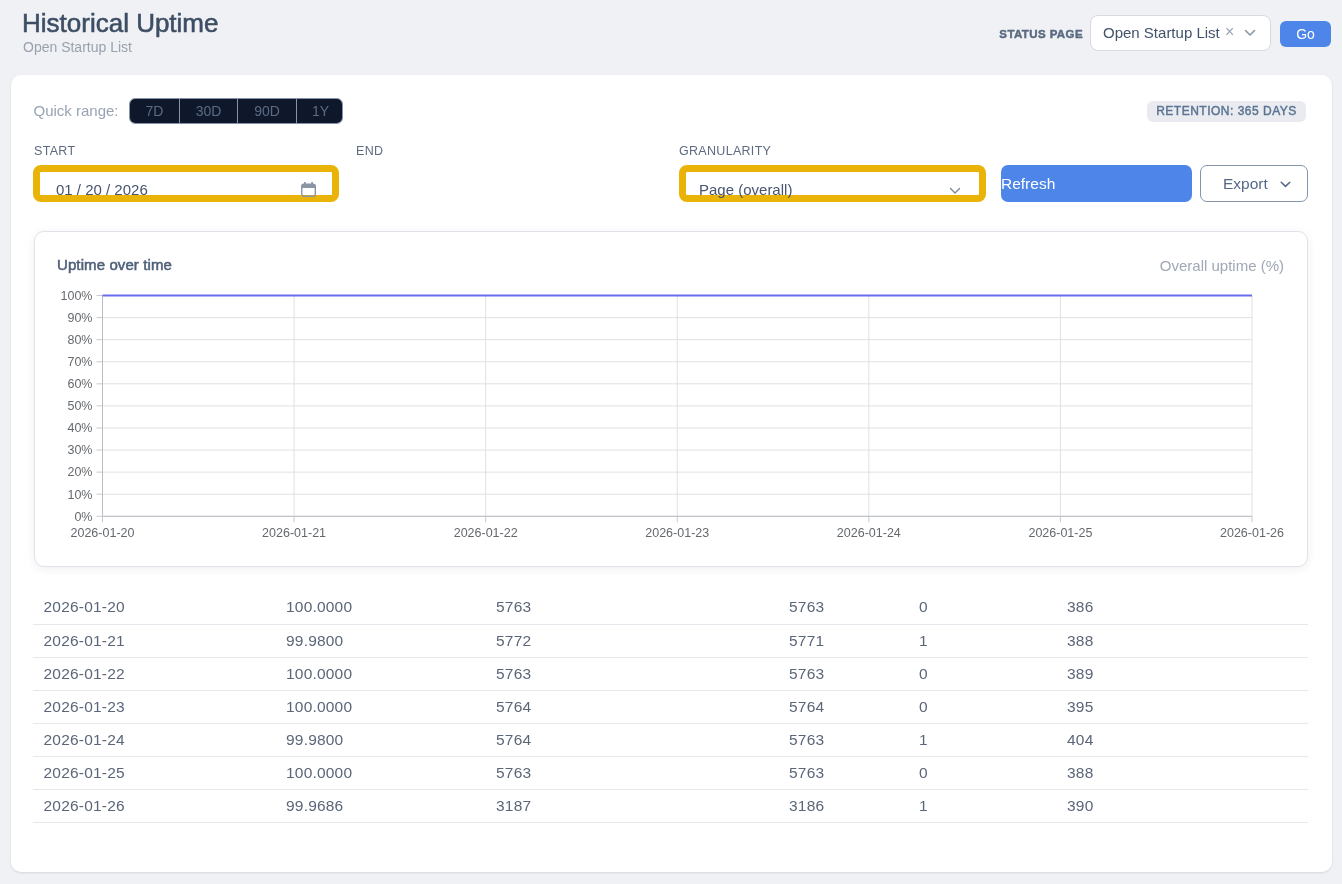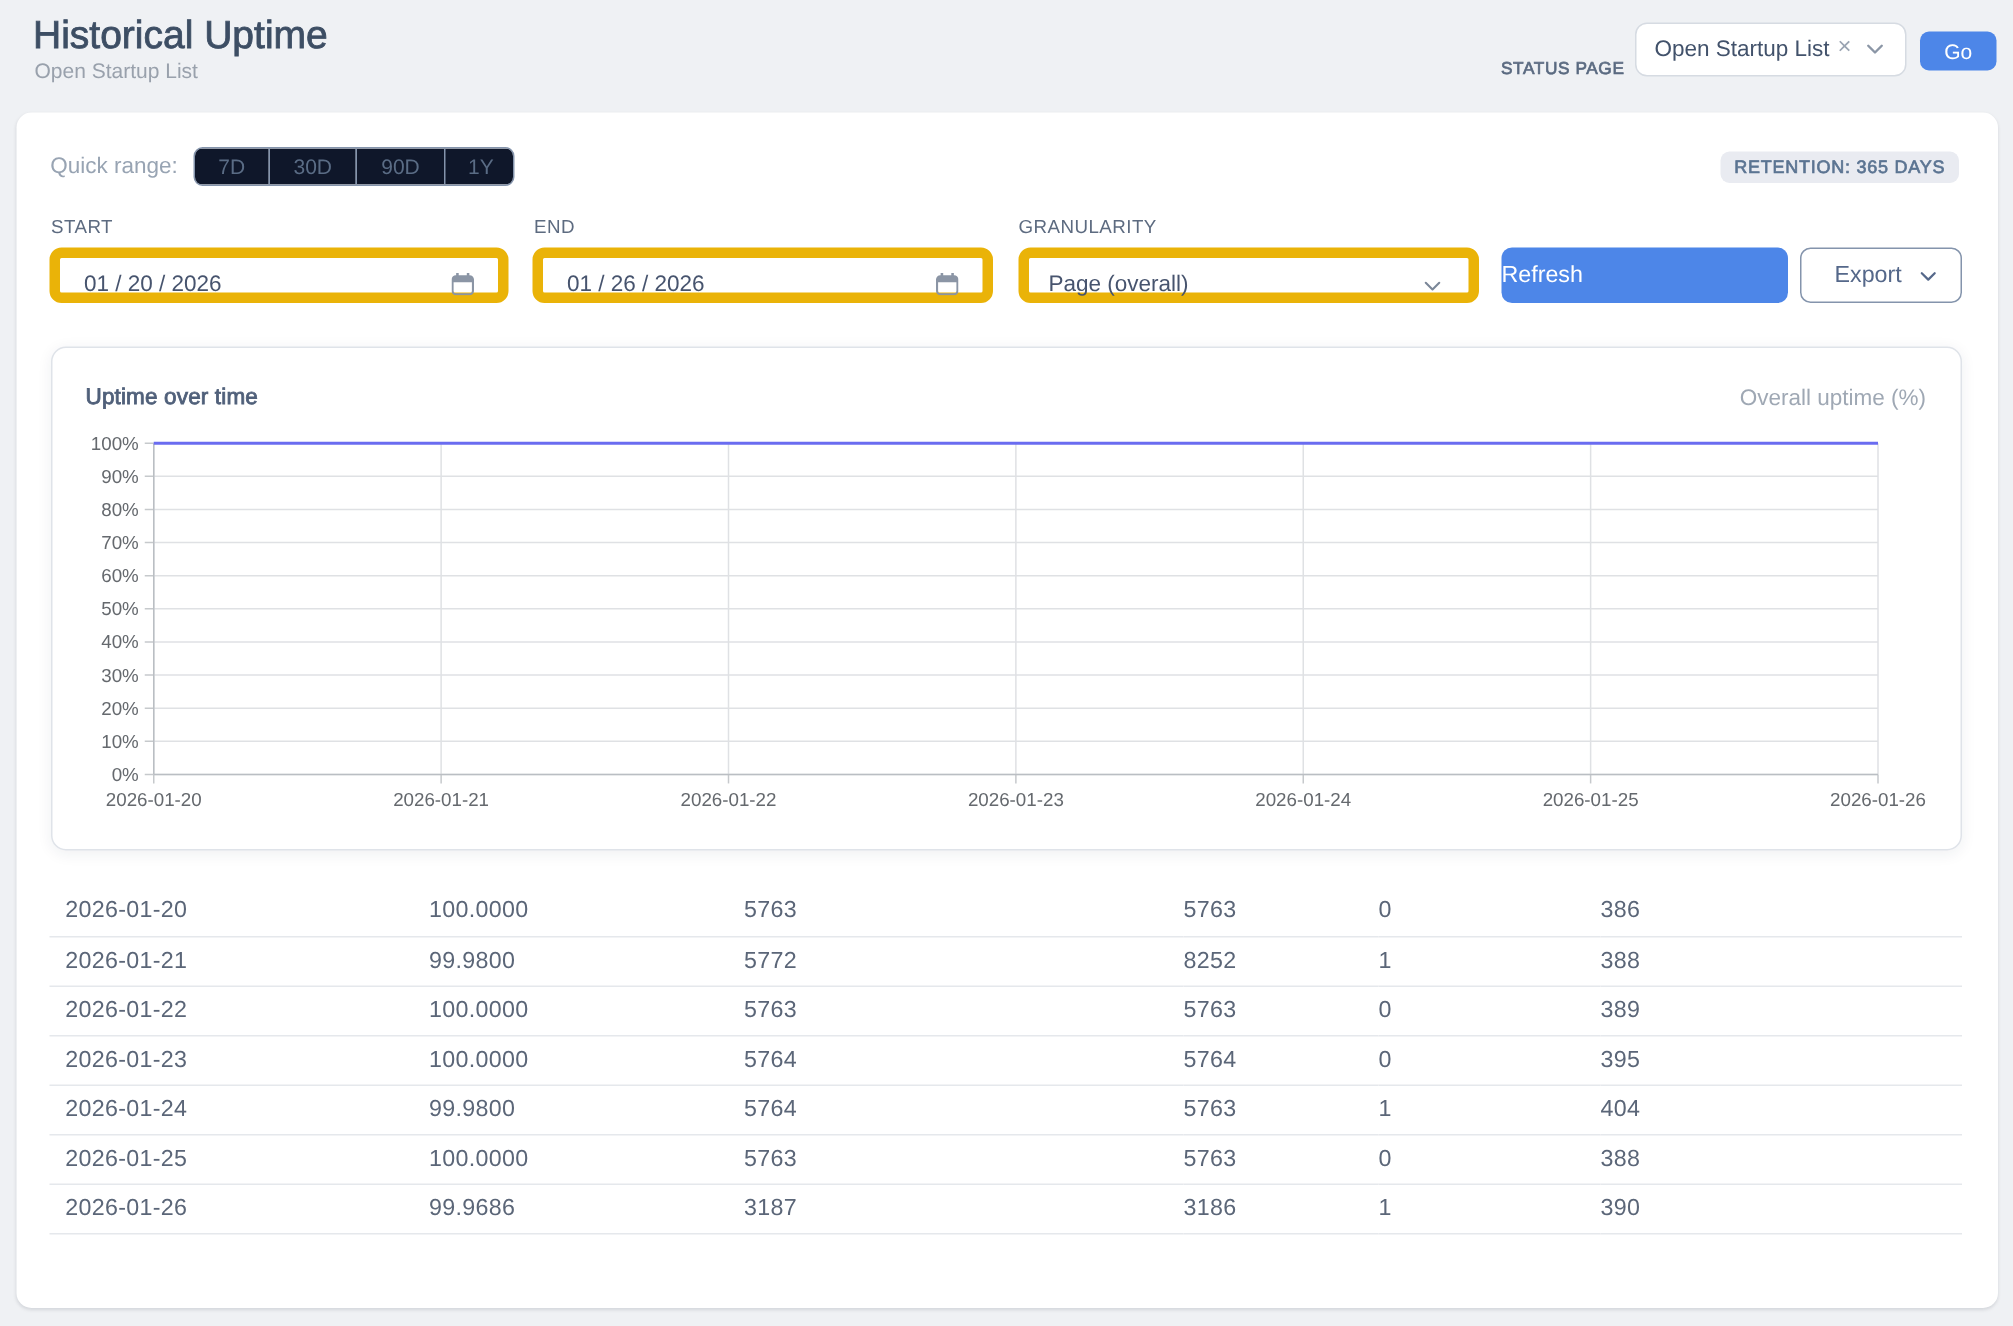--- a/index.html
+++ b/index.html
@@ -1,21 +1,21 @@
 <!DOCTYPE html>
 <html><head>
 <meta charset="utf-8">
 <style>
 * { margin:0; padding:0; box-sizing:border-box; }
 html,body { width:1342px; height:884px; background:#eff1f4; font-family:"Liberation Sans",sans-serif; position:relative; overflow:hidden; }
 
 
 .h1 { position:absolute; left:22px; top:8px; font-size:26px; font-weight:400; color:#3d4e64; -webkit-text-stroke:0.55px #3d4e64; }
 .sub { position:absolute; left:23px; top:39px; font-size:14px; color:#99a1ac; }
-.sp-label { position:absolute; top:28px; right:259px; font-size:11.5px; font-weight:400; -webkit-text-stroke:0.45px #5a6a80; letter-spacing:0.4px; color:#5a6a80;margin-top:12px; }
+.sp-label { position:absolute; top:28px; right:259px; font-size:11.5px; font-weight:700; -webkit-text-stroke:0.45px #5a6a80; letter-spacing:0.4px; color:#5a6a80; }
 .sp-select { position:absolute; left:1090px; top:15px; width:181px; height:36px; background:#fff; border:1px solid #d6dbe2; border-radius:8px; }
 .sp-select .txt { position:absolute; left:12px; top:8px; font-size:15px; color:#42526b; }
 .sp-select .x { position:absolute; left:134px; top:7px; font-size:16px; color:#9aa4b2; }
 .sp-select .chev { position:absolute; right:14px; top:13px; }
 .go { position:absolute; left:1280px; top:21px; width:51px; height:26px; background:#4d86e8; border-radius:6px; color:#fff; font-size:14px; text-align:center; line-height:26px; }
 
 
 .card { position:absolute; left:11px; top:75px; width:1321px; height:797px; background:#fff; border-radius:10px; box-shadow:0 1px 3px rgba(16,24,40,.07), 0 1px 2px rgba(16,24,40,.05); }
 
 .qr-label { position:absolute; left:22.5px; top:26.5px; font-size:15px; color:#98a4b3; }
@@ -65,29 +65,20 @@
       <button style="width:46px">1Y</button>
   </div>
   <div class="badge">RETENTION: 365 DAYS</div>
 
   <div class="flabel" style="left:23px">START</div>
   <div class="flabel" style="left:345px">END</div>
   <div class="flabel" style="left:668px">GRANULARITY</div>
 
   <div class="finput" style="left:22px; width:306px;">
     <span class="val">01 / 20 / 2026</span>
-    <svg class="cal" viewBox="0 0 15 15">
-        <rect x="0.7" y="2.2" width="13.6" height="12" rx="2.2" fill="none" stroke="#8b95a5" stroke-width="1.4"></rect>
-        <path d="M0.7 4.4 a2.2 2.2 0 0 1 2.2 -2.2 h9.2 a2.2 2.2 0 0 1 2.2 2.2 v1.7 h-13.6 z" fill="#8b95a5"></path>
-        <rect x="3.1" y="0" width="1.7" height="3" fill="#8b95a5"></rect>
-        <rect x="10.2" y="0" width="1.7" height="3" fill="#8b95a5"></rect>
-      </svg>
-  </div>
-  <div class="finput" style="left:344px; width:307px;">
-    <span class="val">01 / 26 / 2026</span>
     <svg class="cal" viewBox="0 0 15 15">
         <rect x="0.7" y="2.2" width="13.6" height="12" rx="2.2" fill="none" stroke="#8b95a5" stroke-width="1.4"></rect>
         <path d="M0.7 4.4 a2.2 2.2 0 0 1 2.2 -2.2 h9.2 a2.2 2.2 0 0 1 2.2 2.2 v1.7 h-13.6 z" fill="#8b95a5"></path>
         <rect x="3.1" y="0" width="1.7" height="3" fill="#8b95a5"></rect>
         <rect x="10.2" y="0" width="1.7" height="3" fill="#8b95a5"></rect>
       </svg>
   </div>
   <div class="finput" style="left:668px; width:307px;">
     <span class="val" style="left:13px">Page (overall)</span>
     <svg class="chev" style="position:absolute; right:18px; top:15px;" width="12" height="8" viewBox="0 0 12 8">
@@ -182,21 +173,21 @@
           <td>100.0000</td>
           <td>5763</td>
           <td>5763</td>
           <td>0</td>
           <td>386</td>
         </tr>
     <tr>
           <td>2026-01-21</td>
           <td>99.9800</td>
           <td>5772</td>
-          <td>8252</td>
+          <td>5771</td>
           <td>1</td>
           <td>388</td>
         </tr>
     <tr>
           <td>2026-01-22</td>
           <td>100.0000</td>
           <td>5763</td>
           <td>5763</td>
           <td>0</td>
           <td>389</td>

